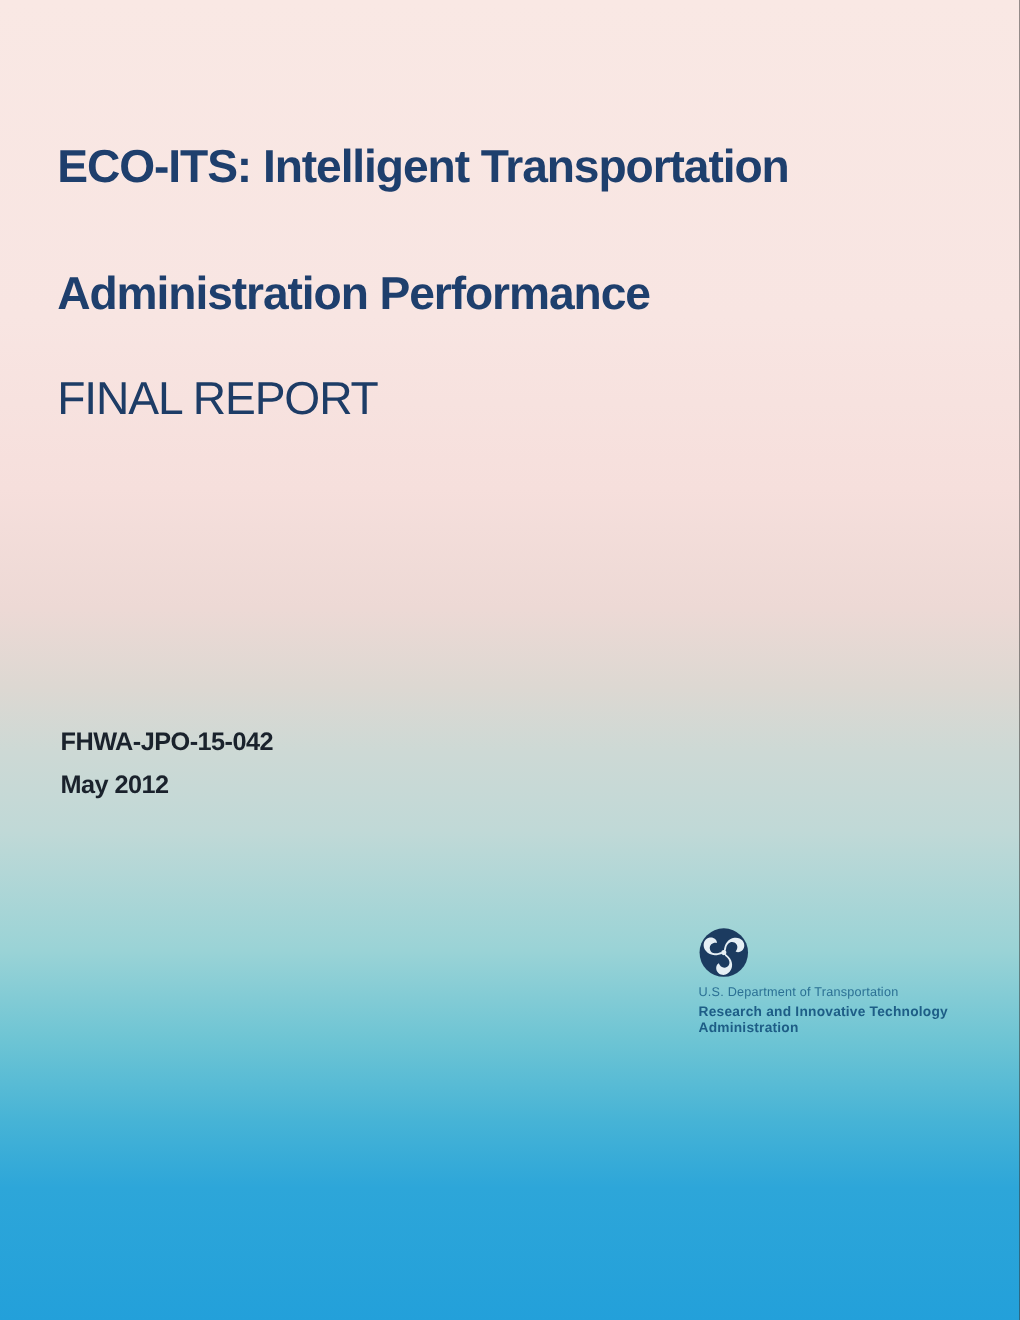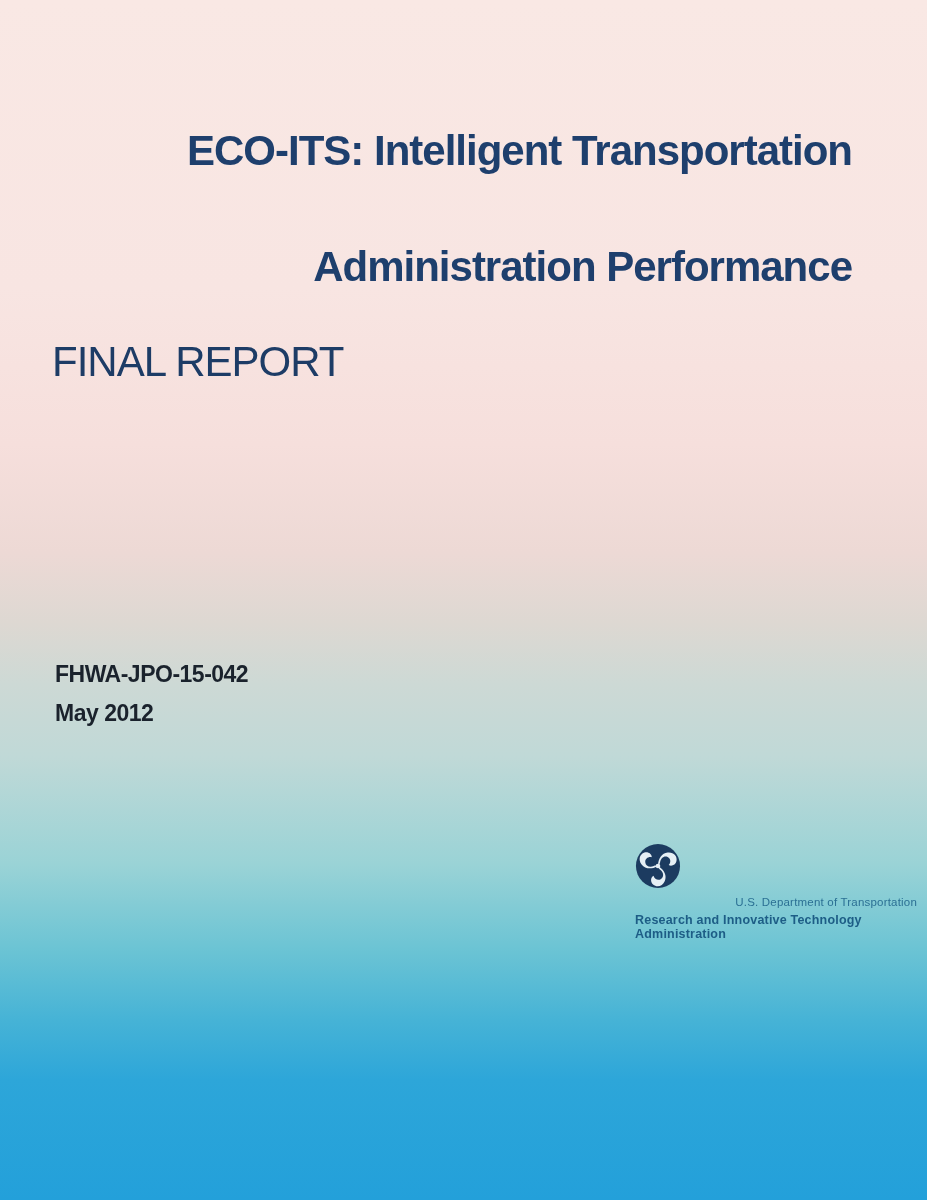--- a/index.html
+++ b/index.html
@@ -31,21 +31,20 @@
   .title {
     position: absolute;
     left: 52px;
     top: 94px;
     width: 800px;
     font-size: 42px;
     line-height: 58px;
     font-weight: bold;
     letter-spacing: -1px;
     color: #1e3f6d;
-    text-align: right;
   }
   .subtitle {
     position: absolute;
     left: 52px;
     top: 338px;
     font-size: 42px;
     line-height: 48px;
     font-weight: normal;
     letter-spacing: -1px;
     color: #1d3c66;
@@ -79,21 +78,20 @@
     display: block;
     width: 46px;
     height: 46px;
   }
   .logo-dept {
     margin-top: 7px;
     font-size: 11.5px;
     line-height: 13px;
     color: #2b7094;
     letter-spacing: 0.2px;
-    text-align: right;
   }
   .logo-agency {
     margin-top: 4px;
     font-size: 12.5px;
     line-height: 14px;
     font-weight: bold;
     color: #1d5d86;
     letter-spacing: 0.2px;
   }
 </style>

